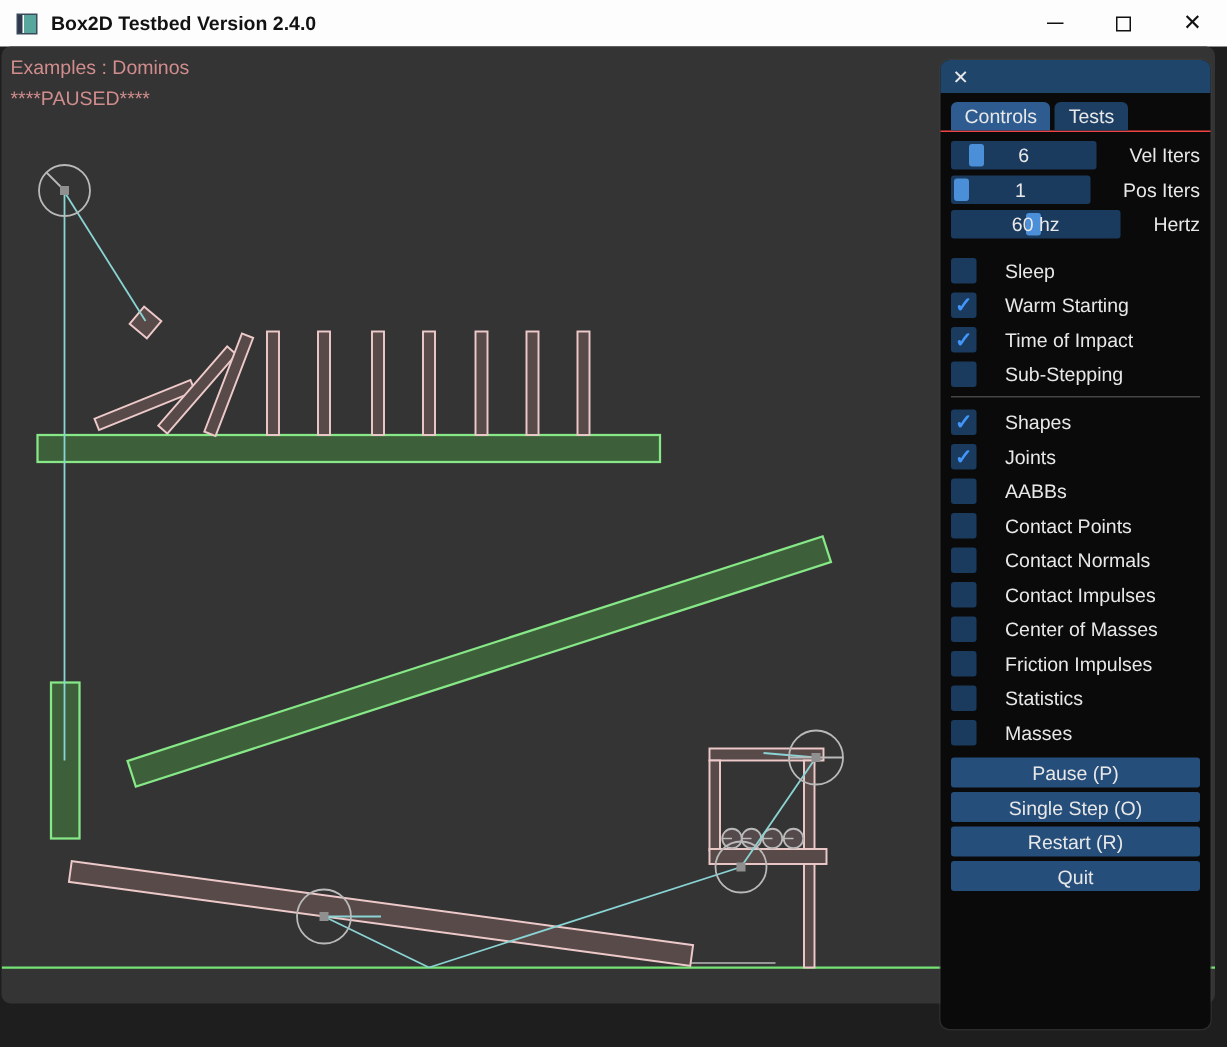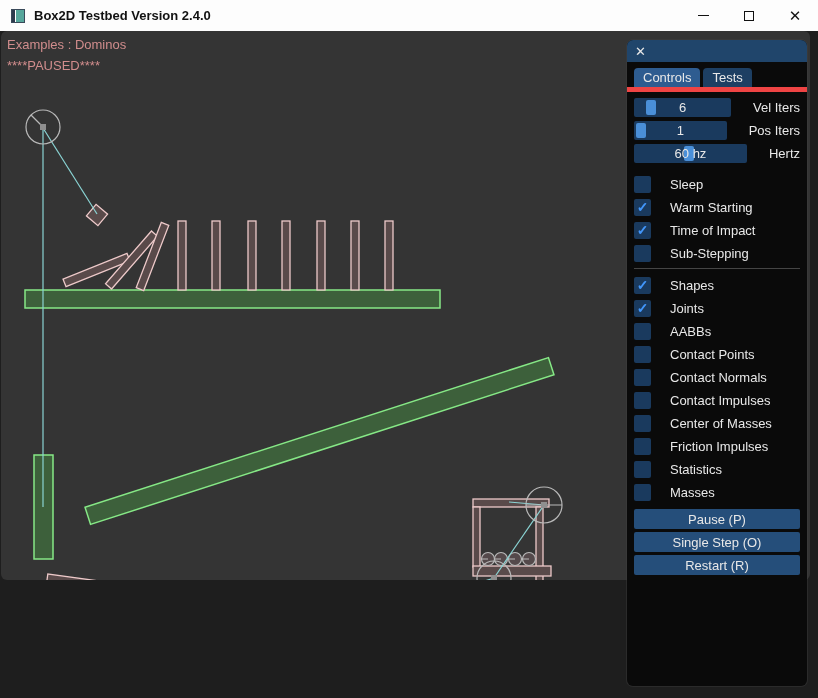--- a/index.html
+++ b/index.html
@@ -13,34 +13,34 @@
   .app-icon .teal { position:absolute; right:0; top:0; width:8px; height:12px; background:#57a79c; }
   .app-icon .dark { position:absolute; left:0; top:0; width:3px; height:12px; background:#2d3a4d; }
   .title-text { font-size:13px; color:#121212; margin-left:9px;font-weight:bold; }
   .win-controls { margin-left:auto; display:flex; height:31px; }
   .win-btn { width:46px; height:31px; display:flex; align-items:center; justify-content:center; color:#111; font-size:13px; cursor:default; }
   .min-glyph { width:11px; height:0; border-top:1.5px solid #111; display:block; }
   .max-glyph { width:10px; height:10px; border:1.2px solid #111; display:block; }
   .close-glyph { font-size:15px; line-height:1; }
 
   
-  .canvas { position:absolute; left:1px; top:31px; width:809px; height:549px; background:#343434; border-radius:6px; overflow:hidden; }
+  .canvas { position:absolute; left:1px; top:31px; width:809px; height:638px; background:#343434; border-radius:6px; overflow:hidden; }
   .overlay { position:absolute; color:#d18d8d; font-size:13px; line-height:21px; }
   .overlay-top { left:6px; top:3px; }
   .overlay-bottom { left:6px; top:641px; }
   .scene { position:absolute; inset:0; }
 
   
   .panel { position:absolute; left:627px; top:40px; width:180px; height:646px; background:#0a0a0a; border-radius:6px; box-shadow:0 0 0 1px rgba(70,70,70,.35); font-size:13px; color:#e8e8e8; }
   .ptitle { height:22px; background:#20456b; border-radius:6px 6px 0 0; display:flex; align-items:center; padding:0 8px; }
   .ptitle .ttl { flex:1; }
   .pclose { color:#e8e8e8; font-size:13px; line-height:1; cursor:default; }
   .pbody { padding:6px 7px 0 7px; }
 
-  .tabbar { display:flex; gap:3px; margin:0 -7px 6px -7px; padding:0 7px; border-bottom:5px solid #ef4444; }
+  .tabbar { display:flex; gap:3px; margin:0 -7px 6px -7px; padding:0 7px; border-bottom:1px solid #ef4444; }
   .tab { height:19px; padding:0 9px; display:flex; align-items:center; border-radius:4px 4px 0 0; cursor:default; }
   .tab.active { background:#2e5c90; }
   .tab.inactive { background:#1d3f63; }
 
   .srow { display:flex; align-items:center; margin-bottom:4px; }
   .slider { position:relative; width:116px; height:19px; background:#1a3a5e; border-radius:2px; }
   .sgrab { position:absolute; top:2px; width:10px; height:15px; background:#4a8fd8; border-radius:2px; }
   .sval { position:absolute; inset:0; display:flex; align-items:center; justify-content:center; }
   .slabel { margin-left:22px; white-space:nowrap; }
 
@@ -293,16 +293,17 @@
         <span class="cbbox">
             <span class="cbmark"></span>
           </span>
         <span class="cblabel">Masses</span>
       </div>
 
       <div class="btn-gap"></div>
       <div class="btn">Pause (P)</div>
       <div class="btn">Single Step (O)</div>
       <div class="btn">Restart (R)</div>
+      <div class="btn">Quit</div>
     </div>
   </div>
 
 </div>
 
 </body></html>

